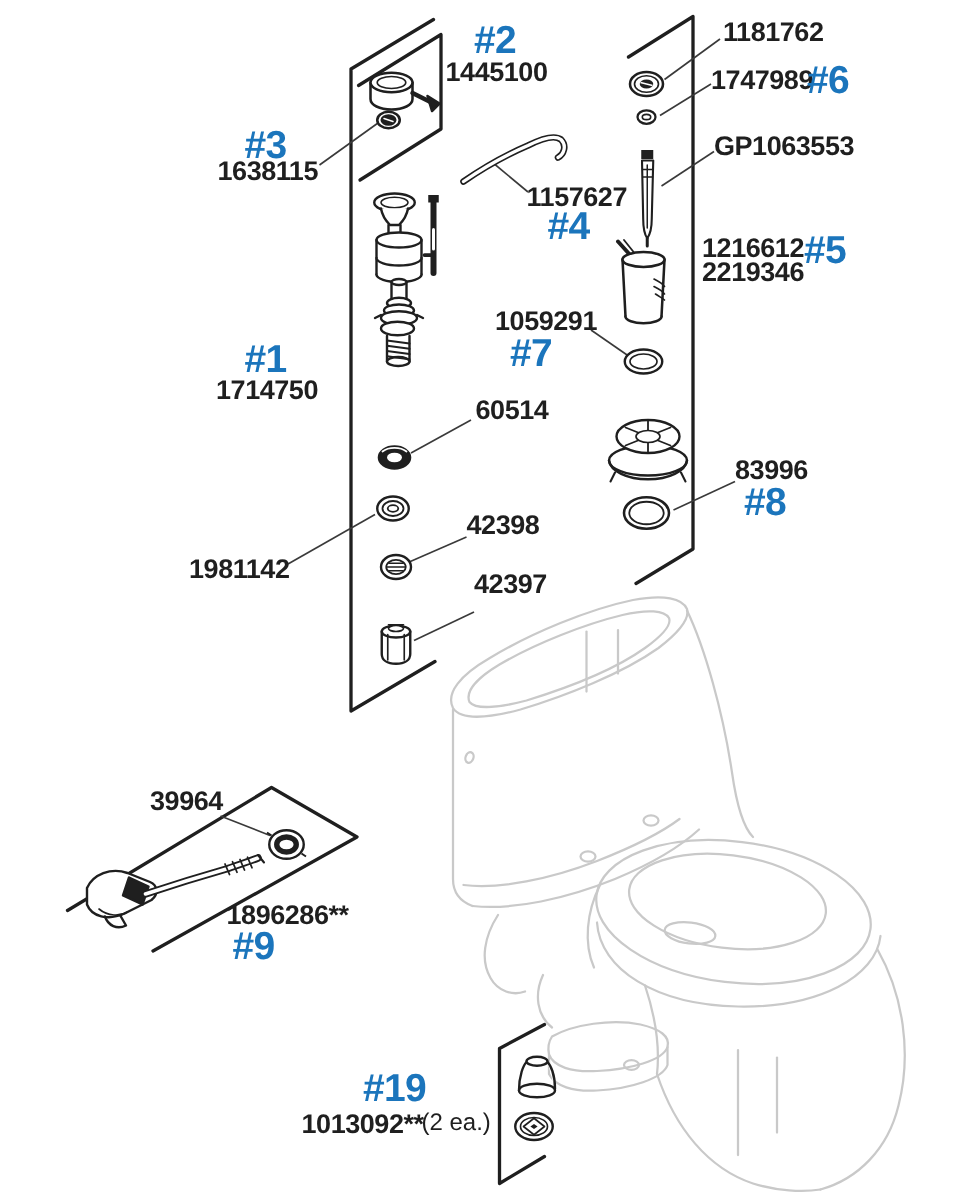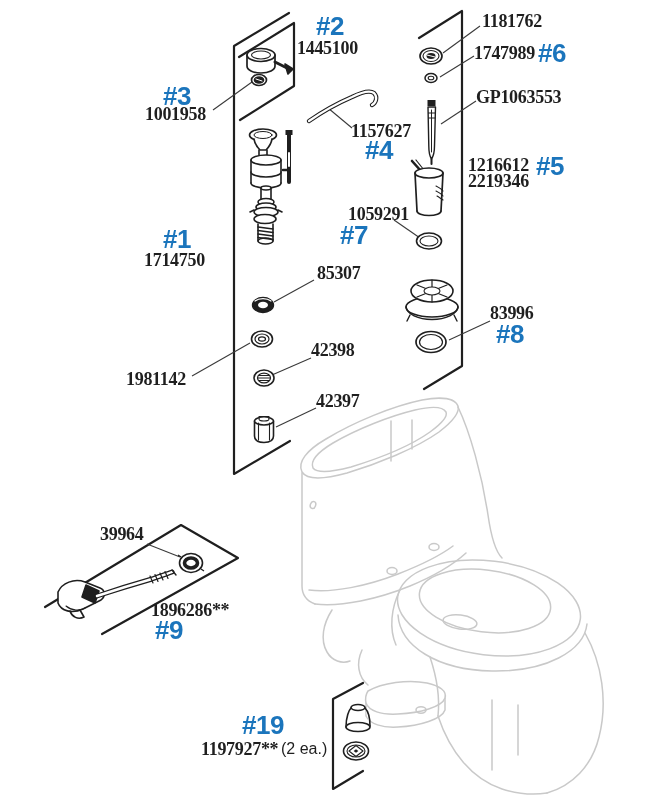--- a/index.html
+++ b/index.html
@@ -3,21 +3,21 @@
 <meta charset="utf-8">
 <style>
   html,body{margin:0;padding:0;background:#fff;}
   .stage{
     position:relative;width:650px;height:800px;background:#fff;overflow:hidden;
     font-family:"Liberation Sans","DejaVu Sans",sans-serif;
   }
   .art{position:absolute;left:0;top:0;}
   .lbl{position:absolute;line-height:1;white-space:nowrap;}
   .ref{color:#1b75bc;font-weight:bold;font-size:26px;letter-spacing:-0.5px;}
-  .num{color:#1f1f1f;font-weight:bold;font-size:18px;letter-spacing:-0.3px;font-family:Liberation Serif, serif;}
+  .num{color:#1f1f1f;font-weight:bold;font-size:18px;letter-spacing:-0.3px;}
   .qty{color:#1f1f1f;font-weight:normal;font-size:16px;text-align:right;}
 </style>
 </head>
 <body>
 
 <div class="stage">
 
 <svg class="art" width="650" height="800" viewBox="0 0 650 800">
 
   <g stroke="#c9c9c9" stroke-width="1.5" fill="none" stroke-linecap="round" stroke-linejoin="round">
@@ -212,36 +212,36 @@
   </g>
 </svg>
 
   <div class="lbl num" style="left:482px;top:12px">1181762</div>
   <div class="lbl num" style="left:474px;top:44px">1747989</div>
   <div class="lbl ref" style="left:538px;top:40px">#6</div>
   <div class="lbl num" style="left:476px;top:88px">GP1063553</div>
   <div class="lbl ref" style="left:316px;top:13px">#2</div>
   <div class="lbl num" style="left:297px;top:39px">1445100</div>
   <div class="lbl ref" style="left:163px;top:83px">#3</div>
-  <div class="lbl num" style="left:145px;top:105px">1001958</div>
+  <div class="lbl num" style="left:145px;top:105px">1638115</div>
   <div class="lbl num" style="left:351px;top:122px">1157627</div>
   <div class="lbl ref" style="left:365px;top:137px">#4</div>
   <div class="lbl num" style="left:468px;top:156px">1216612</div>
   <div class="lbl num" style="left:468px;top:172px">2219346</div>
   <div class="lbl ref" style="left:536px;top:153px">#5</div>
-  <div class="lbl num" style="left:348px;top:205px">1059291</div>
+  <div class="lbl num" style="left:330px;top:205px">1059291</div>
   <div class="lbl ref" style="left:340px;top:222px">#7</div>
   <div class="lbl ref" style="left:163px;top:226px">#1</div>
   <div class="lbl num" style="left:144px;top:251px">1714750</div>
-  <div class="lbl num" style="left:317px;top:264px">85307</div>
+  <div class="lbl num" style="left:317px;top:264px">60514</div>
   <div class="lbl num" style="left:490px;top:304px">83996</div>
   <div class="lbl ref" style="left:496px;top:321px">#8</div>
   <div class="lbl num" style="left:311px;top:341px">42398</div>
   <div class="lbl num" style="left:126px;top:370px">1981142</div>
-  <div class="lbl num" style="left:316px;top:392px">42397</div>
+  <div class="lbl num" style="left:316px;top:380px">42397</div>
   <div class="lbl num" style="left:100px;top:525px">39964</div>
   <div class="lbl num" style="left:151px;top:601px">1896286**</div>
   <div class="lbl ref" style="left:155px;top:617px">#9</div>
   <div class="lbl ref" style="left:242px;top:712px">#19</div>
-  <div class="lbl num" style="left:201px;top:740px">1197927**</div>
+  <div class="lbl num" style="left:201px;top:740px">1013092**</div>
   <div class="lbl qty" style="left:281px;top:741px">(2 ea.)</div>
 
 </div>
 
 </body></html>

